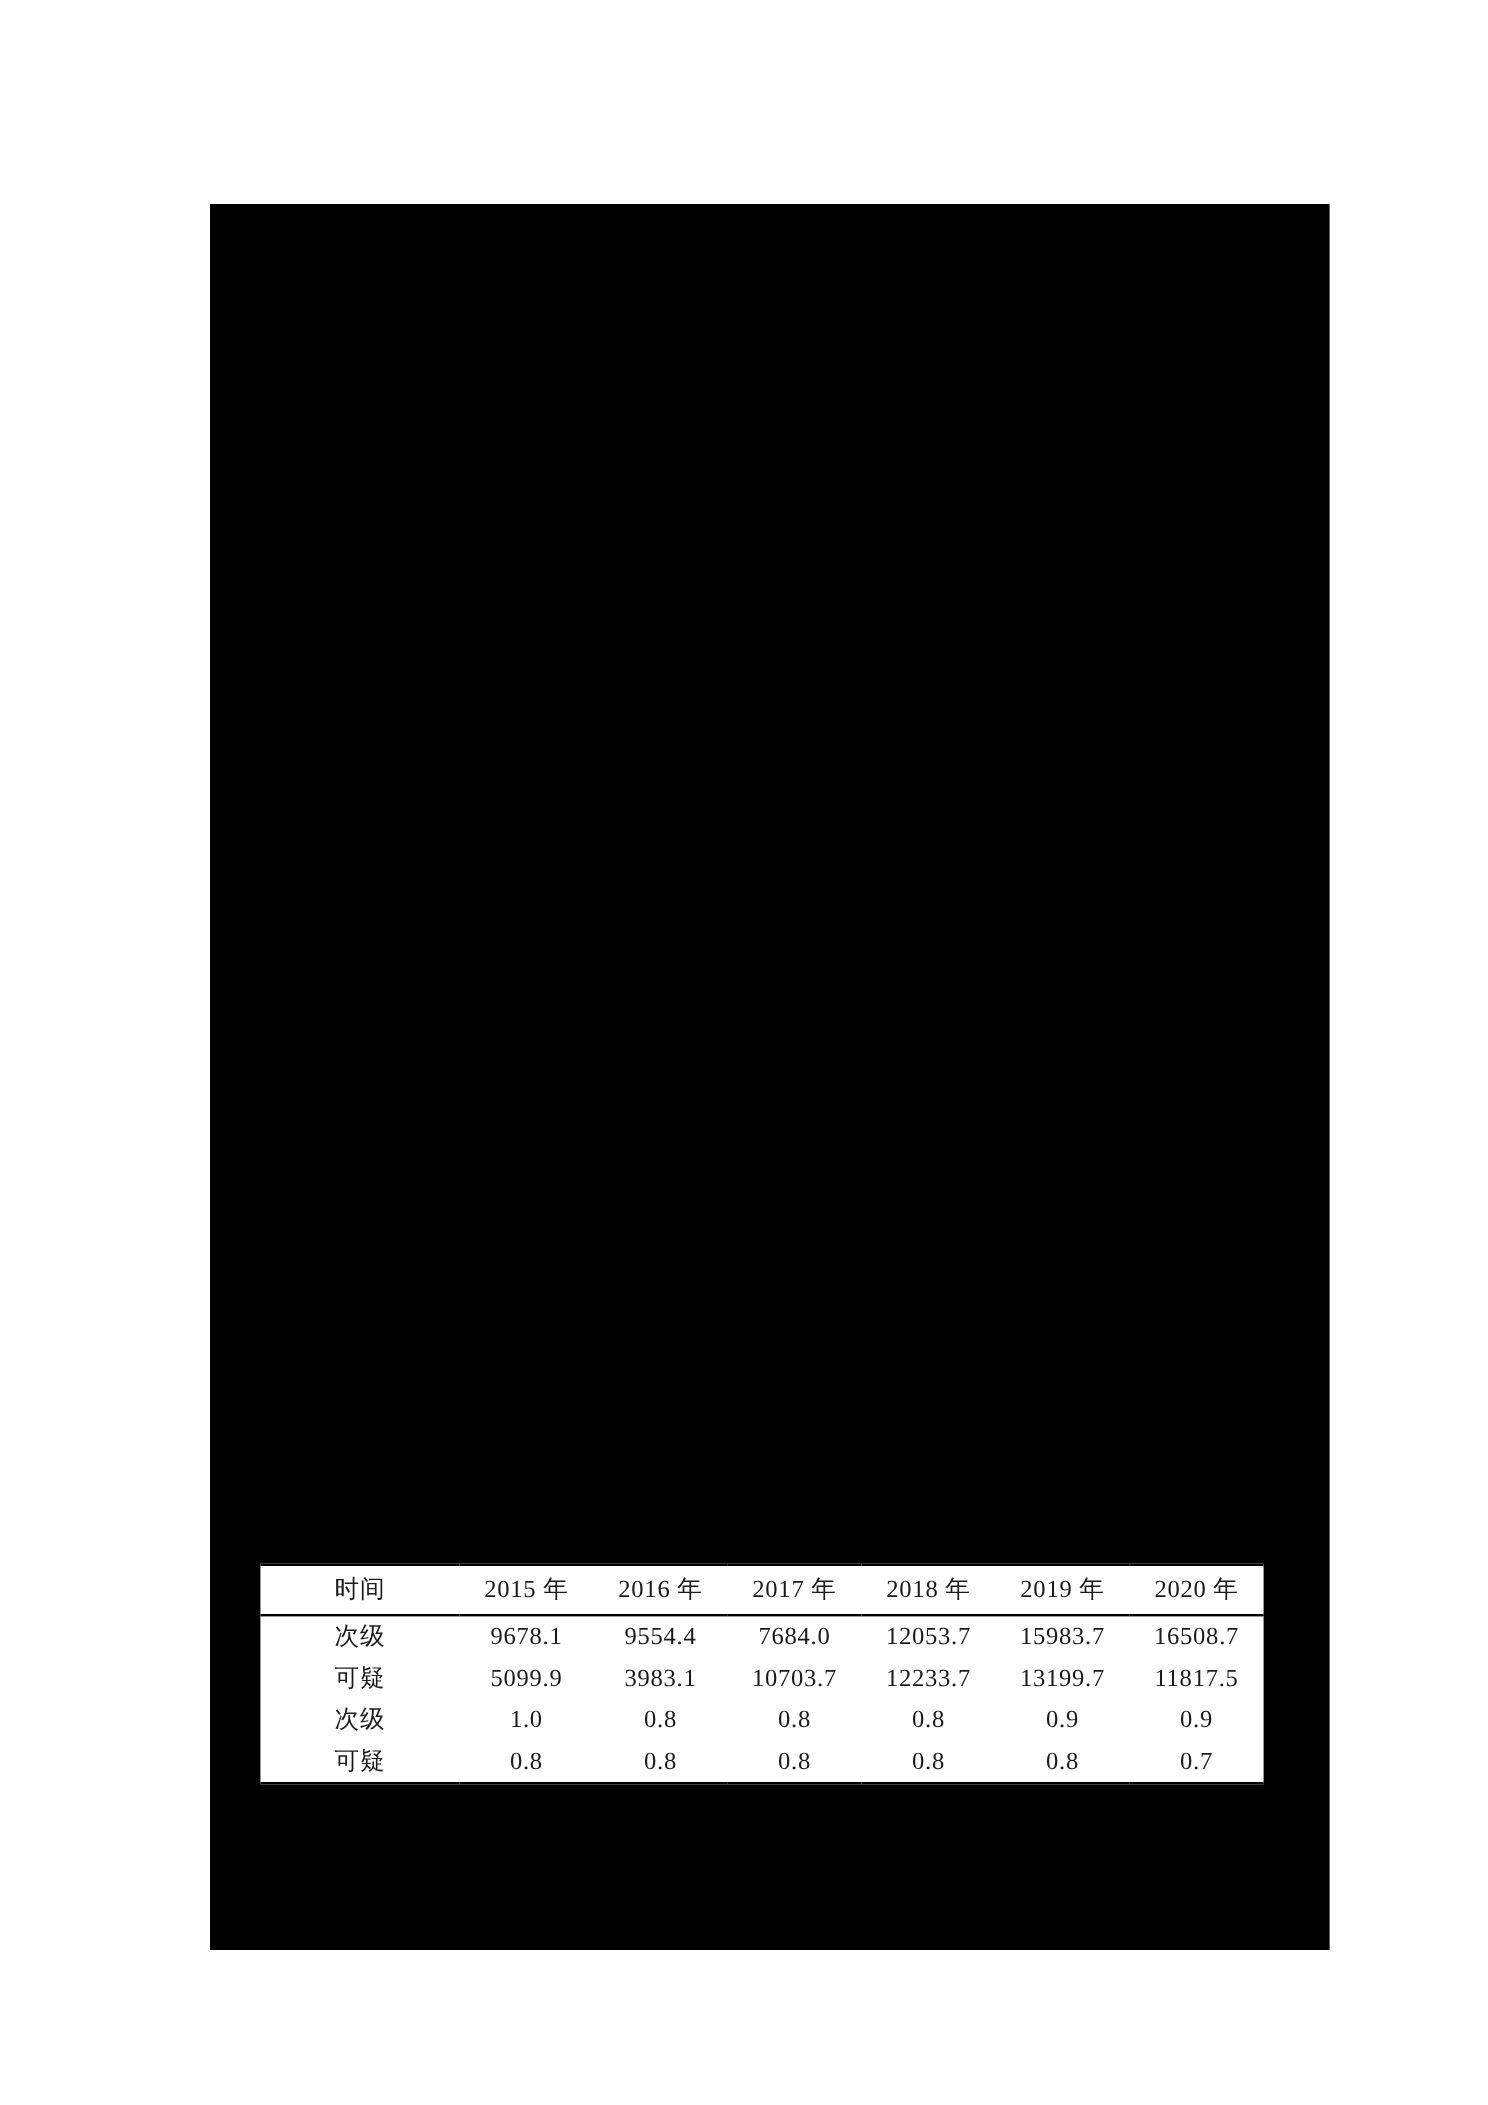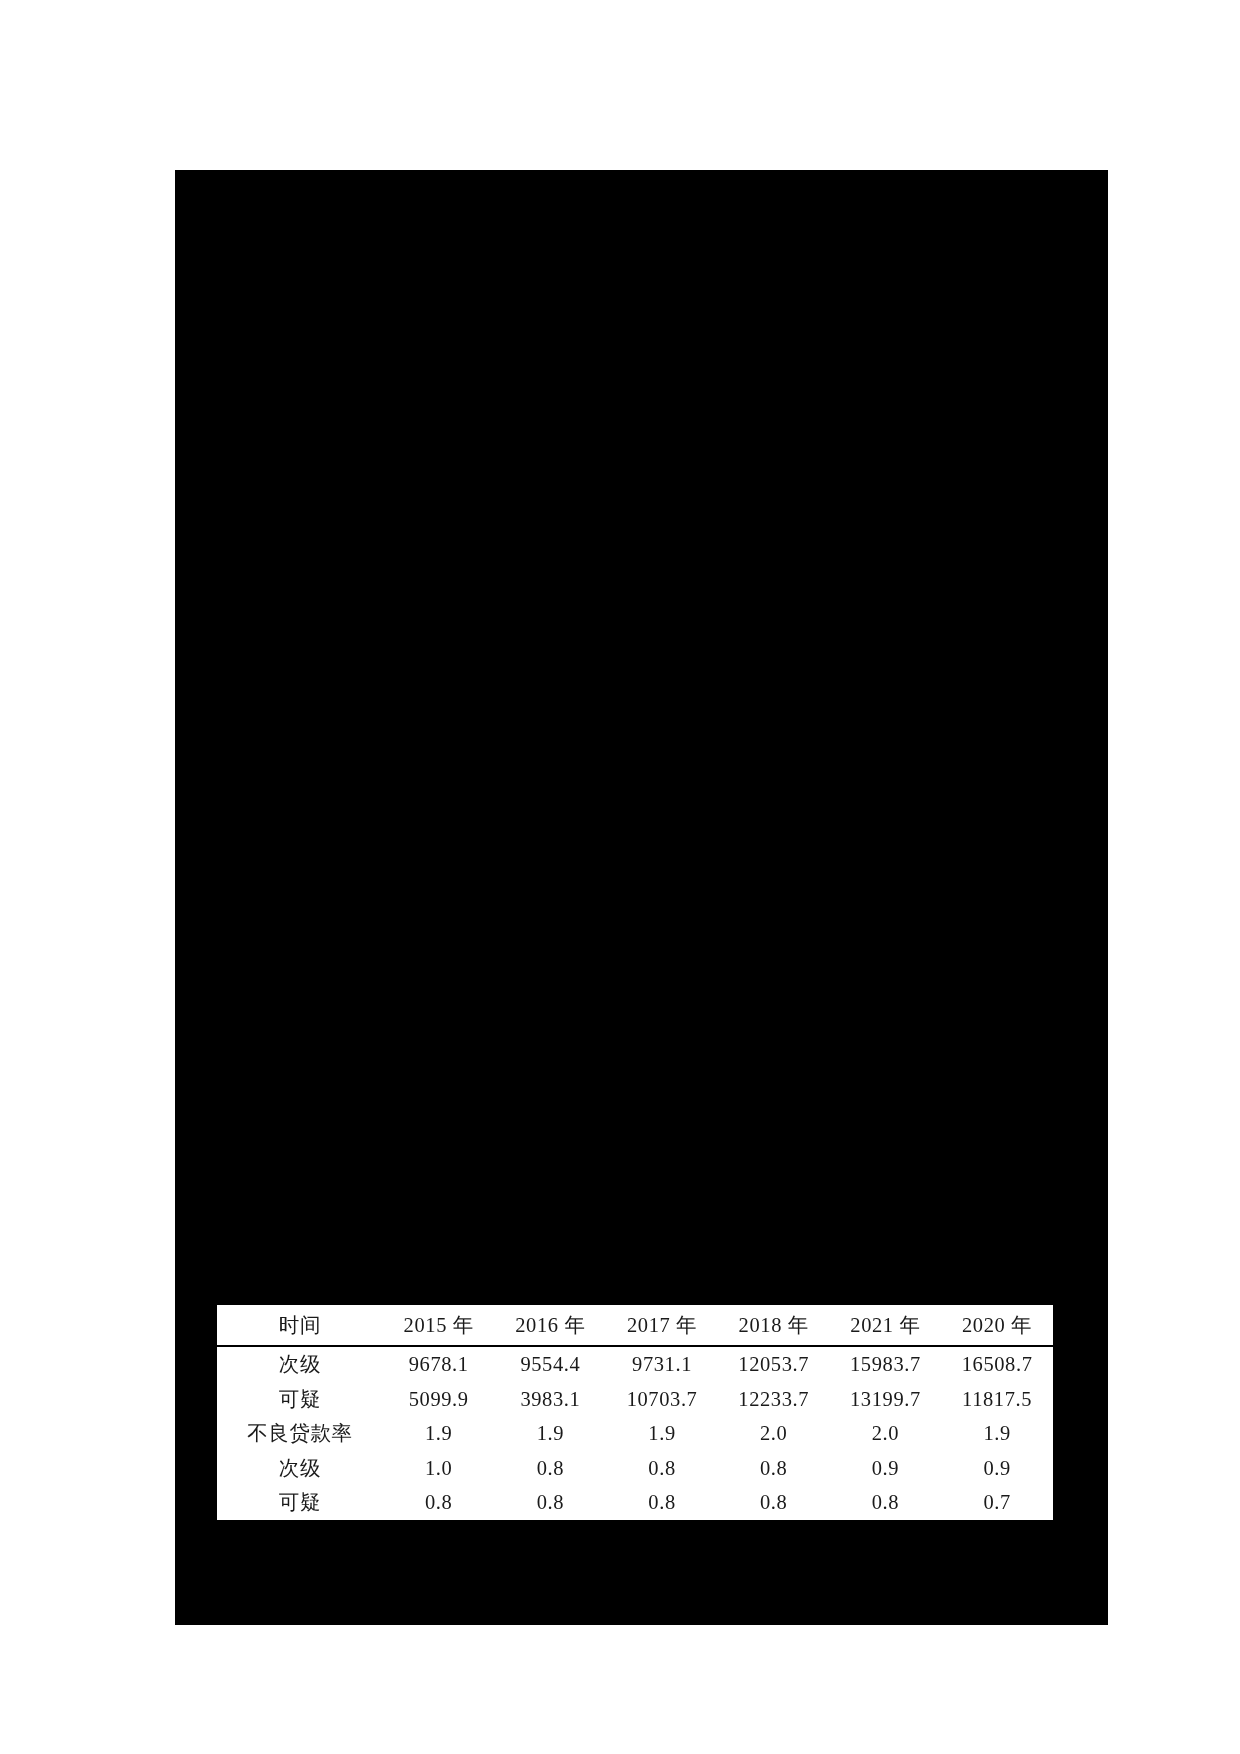--- a/index.html
+++ b/index.html
@@ -86,51 +86,42 @@
           <col class="cx">
           <col class="cx">
       </colgroup>
       <thead>
         <tr>
           <th>时间</th>
           <th>2015 年</th>
           <th>2016 年</th>
           <th>2017 年</th>
           <th>2018 年</th>
-          <th>2021 年</th>
+          <th>2019 年</th>
           <th>2020 年</th>
         </tr>
       </thead>
       <tbody>
         <tr>
           <td>次级</td>
           <td class="num">9678.1</td>
           <td class="num">9554.4</td>
-          <td class="num">9731.1</td>
+          <td class="num">7684.0</td>
           <td class="num">12053.7</td>
           <td class="num">15983.7</td>
           <td class="num">16508.7</td>
         </tr>
         <tr>
           <td>可疑</td>
           <td class="num">5099.9</td>
           <td class="num">3983.1</td>
           <td class="num">10703.7</td>
           <td class="num">12233.7</td>
           <td class="num">13199.7</td>
           <td class="num">11817.5</td>
-        </tr>
-        <tr>
-          <td>不良贷款率</td>
-          <td class="num">1.9</td>
-          <td class="num">1.9</td>
-          <td class="num">1.9</td>
-          <td class="num">2.0</td>
-          <td class="num">2.0</td>
-          <td class="num">1.9</td>
         </tr>
         <tr>
           <td>次级</td>
           <td class="num">1.0</td>
           <td class="num">0.8</td>
           <td class="num">0.8</td>
           <td class="num">0.8</td>
           <td class="num">0.9</td>
           <td class="num">0.9</td>
         </tr>

